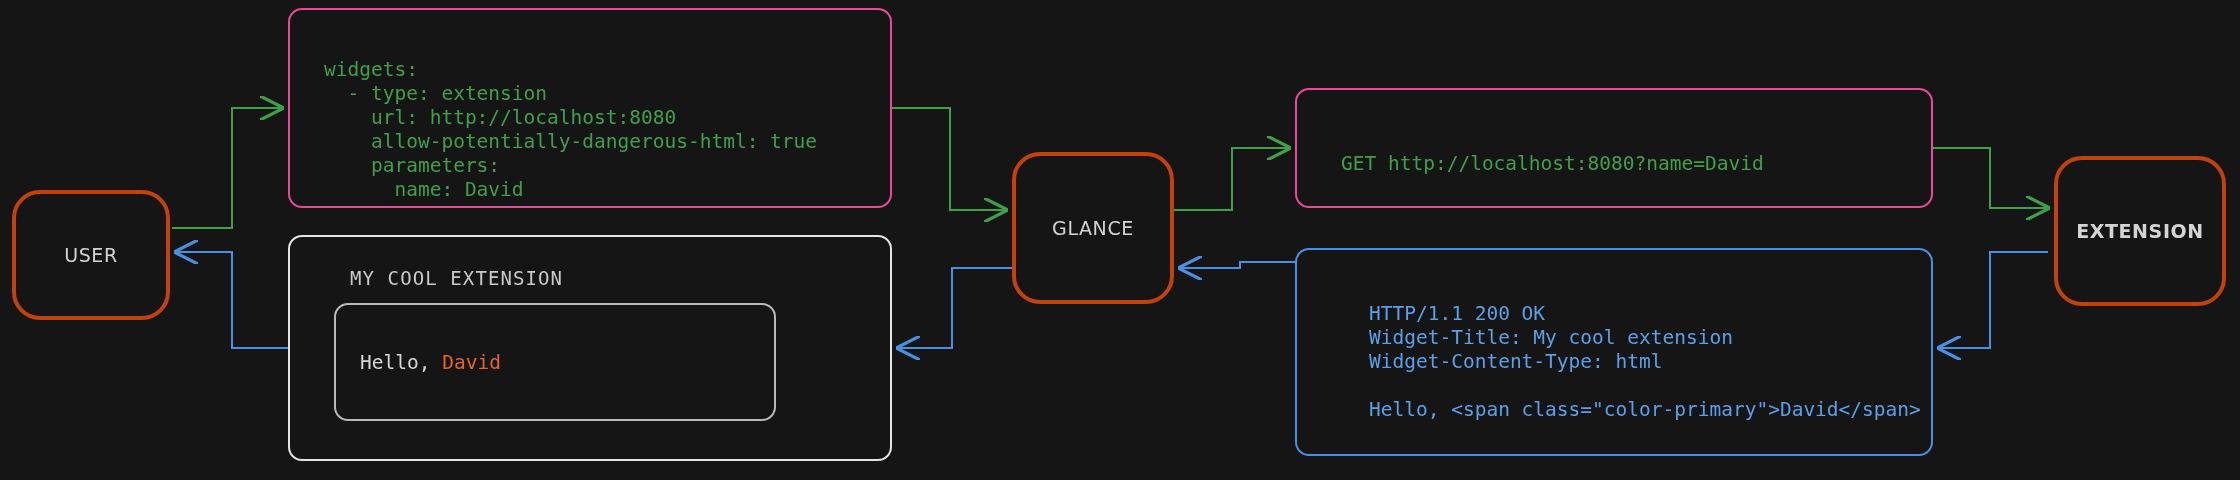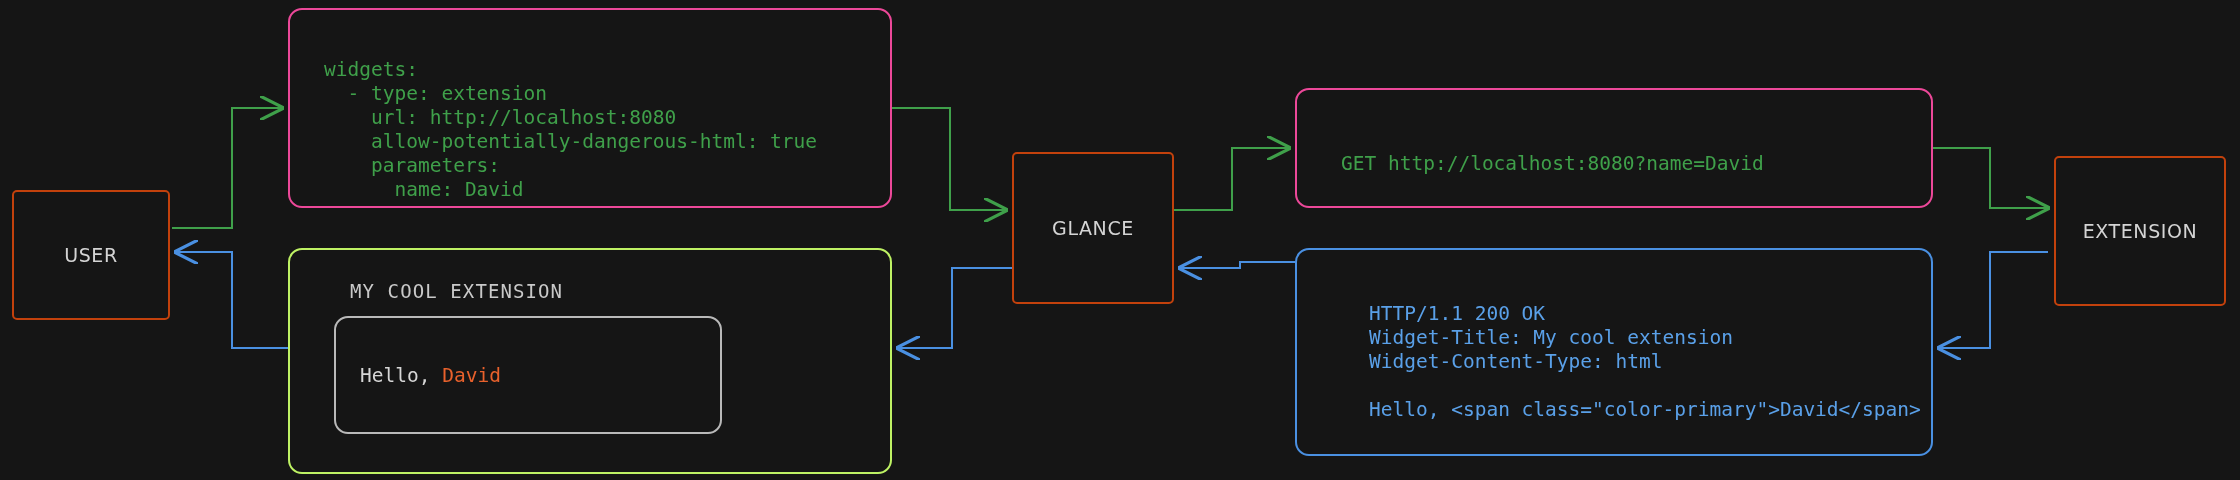--- a/index.html
+++ b/index.html
@@ -27,37 +27,37 @@
     top: 0;
     width: 2240px;
     height: 480px;
     pointer-events: none;
   }
 
   
   .node {
     position: absolute;
     box-sizing: border-box;
-    border: 2px solid #c2410c;
-    border-radius: 5px;
+    border: 4px solid #c2410c;
+    border-radius: 28px;
     background: #151515;
     display: flex;
     align-items: center;
     justify-content: center;
   }
   .node-label {
     font-family: "DejaVu Sans", sans-serif;
     color: #d4d4d4;
     font-size: 19px;
     letter-spacing: 0.6px;
     white-space: nowrap;
   }
   #node-user      { left: 12px;   top: 190px; width: 158px; height: 130px; }
   #node-glance    { left: 1012px; top: 152px; width: 162px; height: 152px; }
-  #node-extension { left: 2054px; top: 156px; width: 172px; height: 150px; }
+  #node-extension { left: 2054px; top: 156px; width: 172px; height: 150px; font-weight: bold; }
 
   
   .panel {
     position: absolute;
     box-sizing: border-box;
     border-radius: 14px;
     background: #151515;
     border: 2px solid #ec4899;
   }
   .panel.blue { border-color: #4a90e2; }
@@ -76,43 +76,43 @@
   #panel-request  { left: 1295px; top: 88px;  width: 638px;  height: 120px; }
   #panel-request .code { position: absolute; left: 44px; top: 42px; }
 
   #panel-response { left: 1295px; top: 248px; width: 638px;  height: 208px; }
   #panel-response .code { position: absolute; left: 44px; top: 32px; }
 
   
   #panel-widget {
     position: absolute;
     left: 288px;
-    top: 248px;
+    top: 235px;
     width: 604px;
     height: 226px;
     box-sizing: border-box;
-    border: 2px solid #bef264;
+    border: 2px solid #e5e5e5;
     border-radius: 14px;
     background: #151515;
   }
   #panel-widget .widget-title {
     position: absolute;
     left: 60px;
     top: 30px;
     font-family: "DejaVu Sans Mono", monospace;
     font-size: 19px;
     letter-spacing: 1.1px;
     color: #c9c9c9;
     white-space: nowrap;
   }
   #panel-widget .widget-body {
     position: absolute;
     left: 44px;
     top: 66px;
-    width: 388px;
+    width: 442px;
     height: 118px;
     box-sizing: border-box;
     border: 2px solid #b9b9b9;
     border-radius: 14px;
     background: #151515;
   }
   #panel-widget .widget-text {
     position: absolute;
     left: 24px;
     top: 46px;

